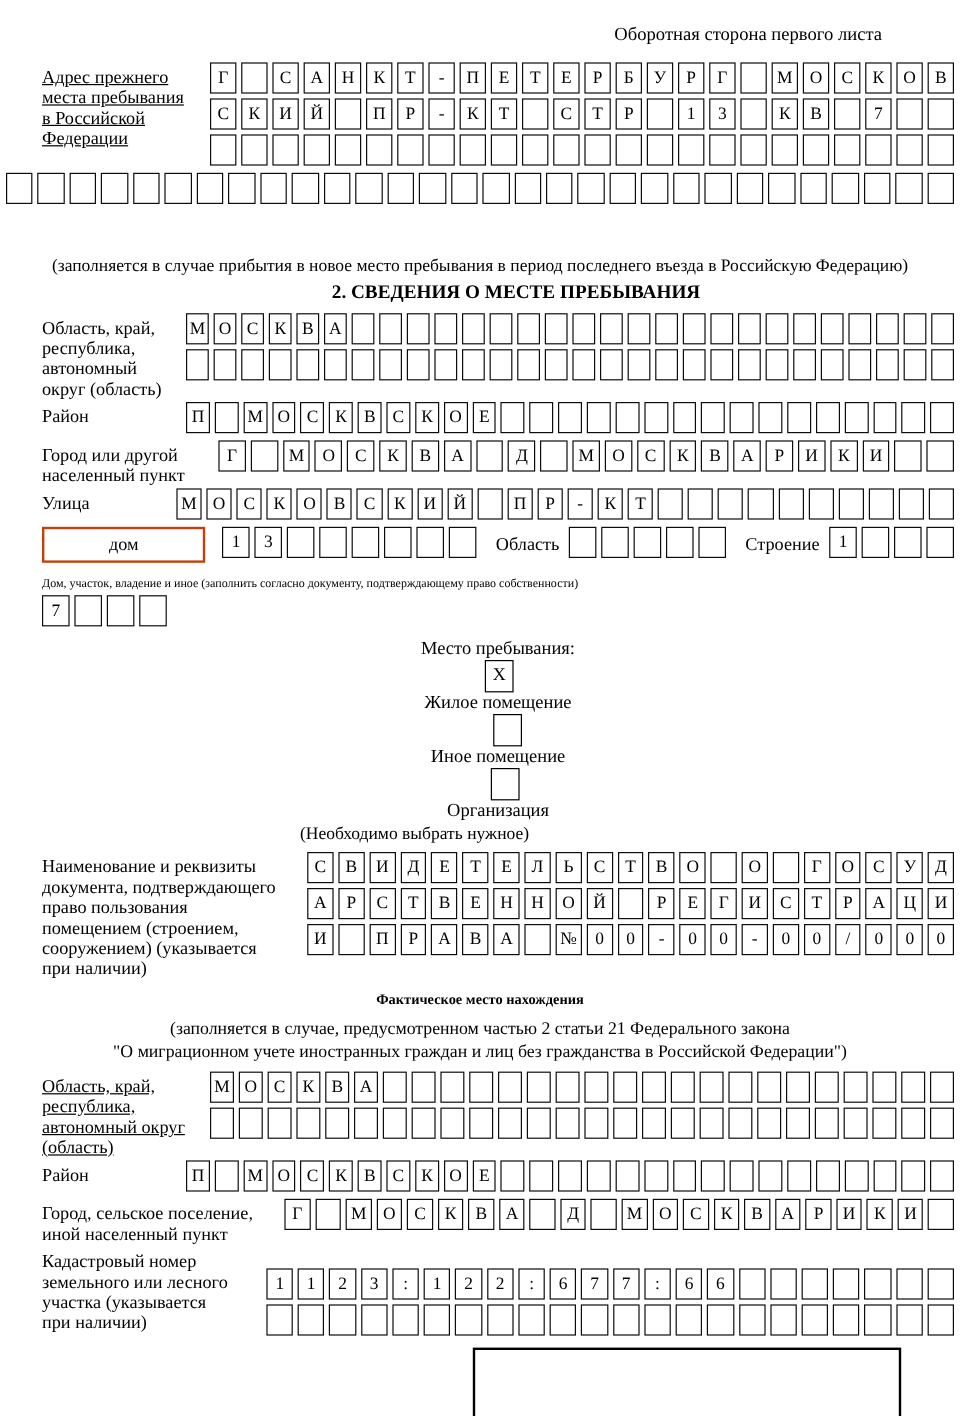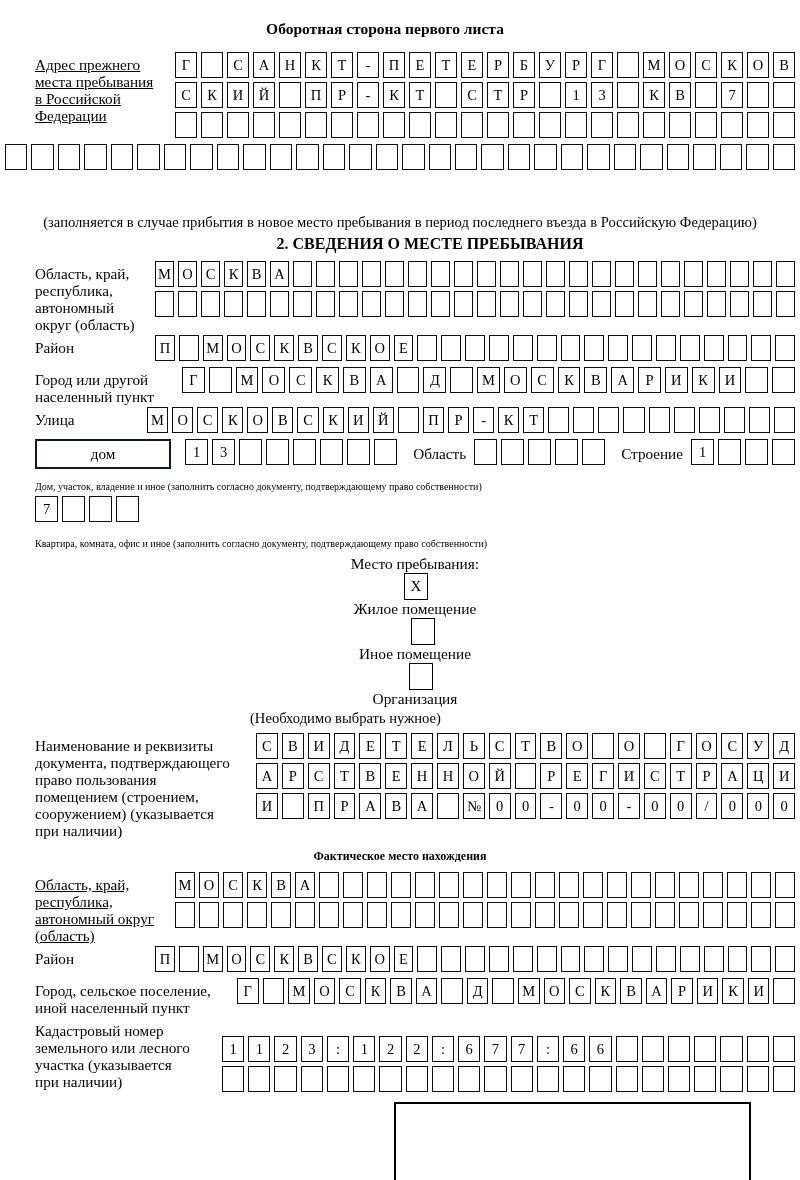--- a/index.html
+++ b/index.html
@@ -1,38 +1,38 @@
 <!DOCTYPE html>
 <html><head>
 <meta charset="utf-8">
 <style>
   html,body { margin:0; padding:0; background:#fff; }
   body { width:800px; height:1180px; font-family:"Liberation Serif", serif; color:#000; }
   .page { position:relative; width:800px; height:1180px; box-sizing:border-box; padding:20px 5px 0 35px; overflow:hidden; }
-  .page-title { text-align:center; padding-right:60px; font-size:15.5px; margin-bottom:14px;font-weight:bold; }
+  .page-title { text-align:right; padding-right:60px; font-size:15.5px; margin-bottom:14px; }
 
   .field { display:flex; align-items:flex-start; margin-bottom:2px; }
   .label { flex:0 0 auto; font-size:15.2px; line-height:17px; white-space:pre-line; padding-top:4px; }
   .lw110 { width:112px; } .lw120 { width:120px; } .lw140 { width:140px;text-decoration:underline; }
   .lw145 { width:147px; } .lw185 { width:187px; } .lw200 { width:202px; } .lw220 { width:221px; }
   .cells { flex:1 1 auto; min-width:0; }
   .cells.pt18 { padding-top:18px; }
 
   .cellrow { display:flex; gap:4px; margin-bottom:4px; }
   .cell { flex:1 1 0; height:26px; border:1.6px solid #0d0d0d; box-sizing:border-box;
           display:flex; align-items:center; justify-content:center; font-size:14.5px; background:#fff; }
   .fullrow { margin-left:-30px; }
   .cellrow.fixed { flex:0 0 auto; }
   .cellrow.fixed .cell { flex:0 0 23px; }
 
   .note-center { margin-left:-30px; width:790px; text-align:center; font-size:14.6px; margin-bottom:4px;margin-top:44px; }
   .section-title { margin-left:-30px; width:790px; text-align:center; font-weight:bold; font-size:16px; margin:2px 0 8px 0; }
 
   .houserow { display:flex; align-items:center; margin:2px 0 2px 0; }
-  .named-box { height:30px; border:2px solid #0f172a; box-sizing:border-box; display:flex; align-items:center; justify-content:center; font-size:15.2px; }
+  .named-box { height:30px; border:2px solid #c2410c; box-sizing:border-box; display:flex; align-items:center; justify-content:center; font-size:15.2px; }
   .dom-box { width:160px; margin-right:14px; }
   .kv-box { width:198px; margin-right:10px; }
   .inline-label { font-size:15.2px; padding:0 8px 0 16px; }
   .caption { font-size:10px; margin:12px 0 4px 0; }
 
   .stayrow { display:flex; align-items:center; margin-top:6px; font-size:15.4px;flex-direction:column; }
   .checkbox { width:24px; height:27px; border:1.7px solid #000; box-sizing:border-box; margin:0 10px 0 12px;
               display:flex; align-items:center; justify-content:center; font-size:15px; }
   .stay-note { margin-left:215px; font-size:14.6px; margin-top:2px; margin-bottom:6px; }
 
@@ -374,21 +374,20 @@
   <div class="caption">Дом, участок, владение и иное (заполнить согласно документу, подтверждающему право собственности)</div>
 
   <div class="houserow">
     <div class="cellrow fixed">
         <span class="cell">7</span>
         <span class="cell"></span>
         <span class="cell"></span>
         <span class="cell"></span>
       </div>
   </div>
-  <div class="caption">Квартира, комната, офис и иное (заполнить согласно документу, подтверждающему право собственности)</div>
 
   <div class="stayrow">
     <span>Место пребывания:</span>
     <span class="checkbox">X</span>
     <span>Жилое помещение</span>
     <span class="checkbox" style="margin-left:26px;"></span>
     <span>Иное помещение</span>
     <span class="checkbox" style="margin-left:40px; margin-right:28px;"></span>
     <span>Организация</span>
   </div>
@@ -468,20 +467,22 @@
           <span class="cell">0</span>
           <span class="cell">/</span>
           <span class="cell">0</span>
           <span class="cell">0</span>
           <span class="cell">0</span>
         </div>
     </div>
   </div>
 
   <div class="fakt-title">Фактическое место нахождения</div>
+  <div class="fakt-note">(заполняется в случае, предусмотренном частью 2 статьи 21 Федерального закона
+"О миграционном учете иностранных граждан и лиц без гражданства в Российской Федерации")</div>
 
   <div class="field">
     <div class="label lw140">Область, край,
 республика,
 автономный округ
 (область)</div>
     <div class="cells">
       <div class="cellrow">
           <span class="cell">М</span>
           <span class="cell">О</span>

